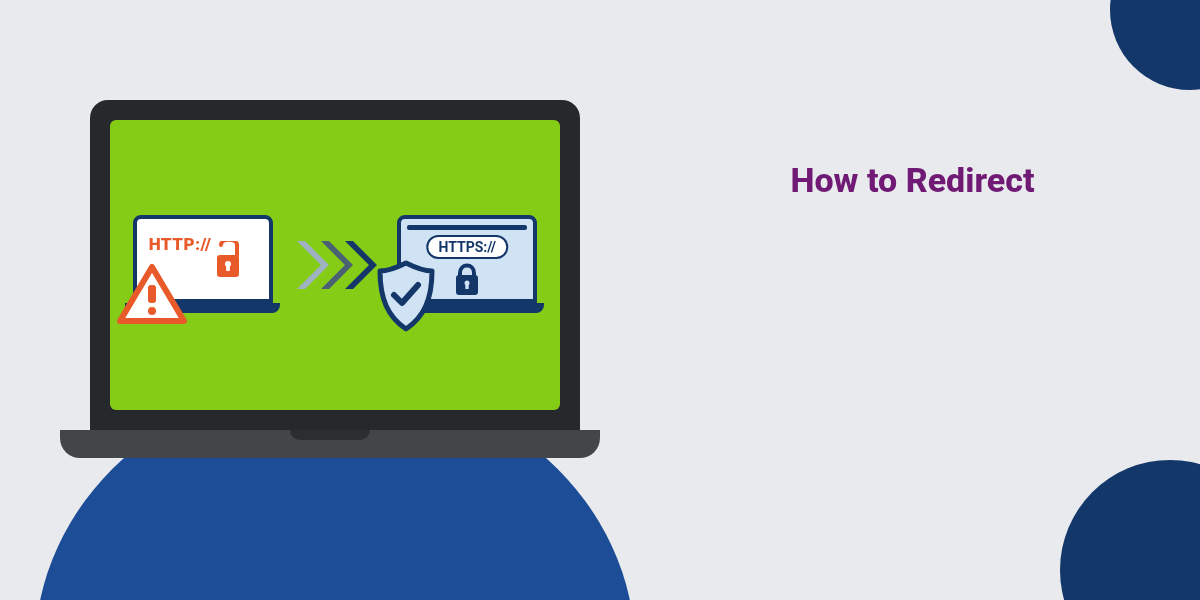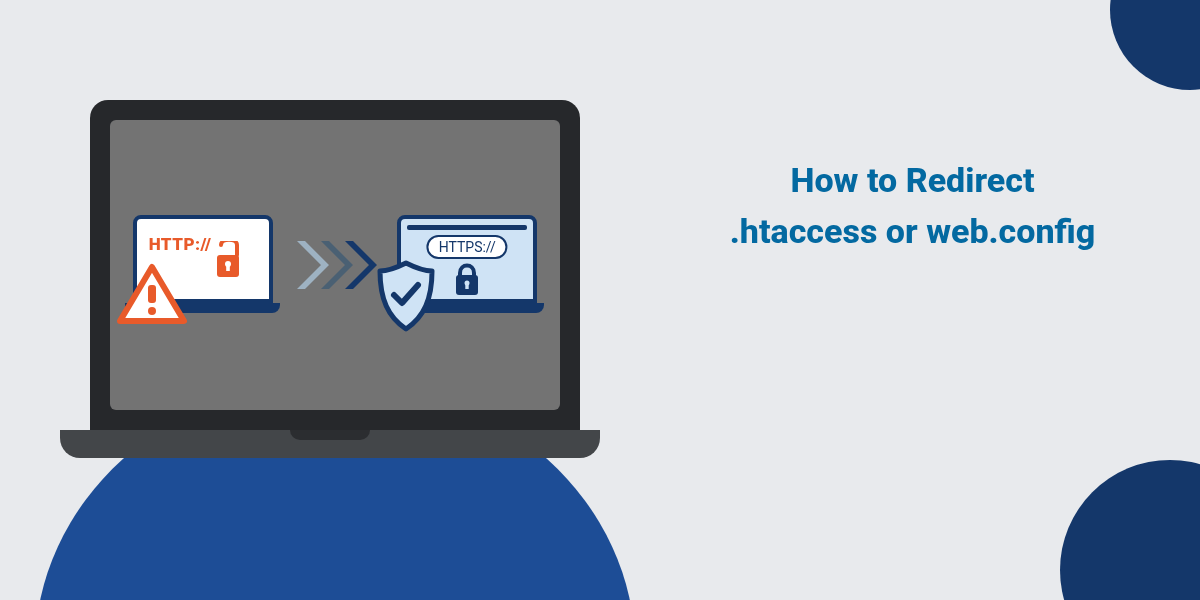--- a/index.html
+++ b/index.html
@@ -48,21 +48,21 @@
     width: 490px;
     height: 330px;
     background: #26282b;
     border-radius: 18px 18px 0 0;
     padding: 20px;
     margin: 0 auto;
   }
   .laptop-screen {
     width: 100%;
     height: 100%;
-    background: #737373;
+    background: #84cc16;
     border-radius: 6px;
     position: relative;
     display: flex;
     align-items: center;
     justify-content: space-around;
     padding: 0 10px;
   }
   .laptop-base {
     width: 540px;
     height: 28px;
@@ -80,21 +80,21 @@
     height: 10px;
     background: #2b2d30;
     border-radius: 0 0 10px 10px;
   }
   .title-block {
     position: absolute;
     right: 60px;
     top: 155px;
     width: 455px;
     text-align: center;
-    color: #0369a1;
+    color: #701a75;
     font-weight: 800;
     font-size: 34px;
     line-height: 1.5;
   }
   .http-panel, .https-panel {
     position: relative;
   }
   .mini-laptop {
     width: 150px;
     height: 100px;
@@ -130,21 +130,21 @@
   .http-label.red { color: #e85a2a; }
   .https-pill {
     position: absolute;
     top: 16px;
     left: 50%;
     transform: translateX(-50%);
     background: #fff;
     border: 2px solid #14376a;
     border-radius: 12px;
     padding: 2px 10px;
-    font-weight: 400;
+    font-weight: 700;
     font-size: 14px;
     color: #14376a;
     white-space: nowrap;
   }
   .open-lock {
     position: absolute;
     top: 22px;
     right: 20px;
   }
   .closed-lock-sm {
@@ -234,14 +234,13 @@
 
     </div>
   </div>
   <div class="laptop-base">
     <div class="laptop-notch"></div>
   </div>
 </div>
 
 <div class="title-block">
   <div>How to Redirect</div>
-  <div>.htaccess or web.config</div>
 </div>
 
 </body></html>

